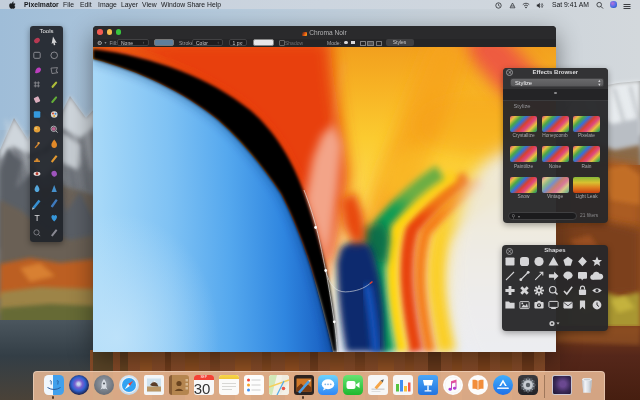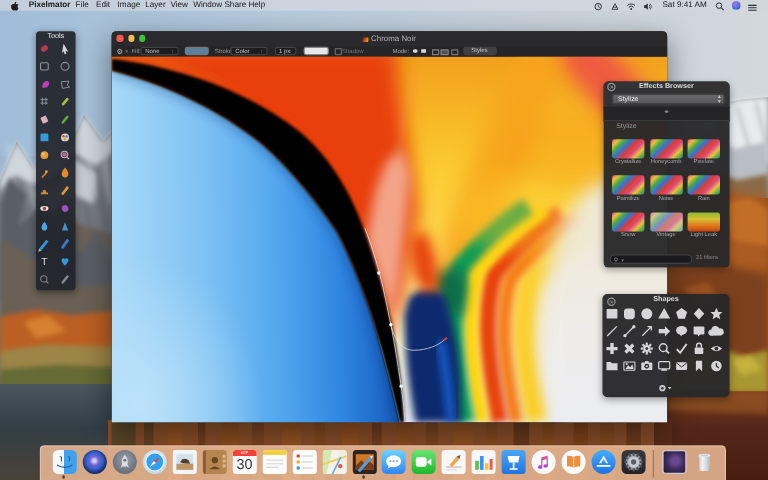--- a/index.html
+++ b/index.html
@@ -471,21 +471,21 @@
       <svg width="20" height="20" viewBox="0 0 20 20" style="position:absolute;left:0;top:0;">
         <rect x="16.5" y="4" width="2.5" height="2.5" fill="#d8b890"></rect>
         <rect x="16.5" y="8" width="2.5" height="2.5" fill="#d8b890"></rect>
         <rect x="16.5" y="12" width="2.5" height="2.5" fill="#d8b890"></rect>
         <circle cx="10" cy="8.5" r="2.6" fill="#6a4420"></circle>
         <path d="M5.5,16 Q10,11.5 14.5,16 Z" fill="#6a4420"></path>
       </svg>
     </div>
     <div class="di" style="left:160.2px;border-radius:3px;background:#f8f8f8;overflow:hidden;">
       <div style="position:absolute;top:0;width:100%;height:5px;background:#f34235;color:#fff;font-size:3.2px;text-align:center;line-height:5px;">SEP</div>
-      <div style="position:absolute;top:5px;width:100%;text-align:center;font-size:12px;color:#333;">30</div>
+      <div style="position:absolute;top:5px;width:100%;font-size:15px;color:#333;">30</div>
     </div>
     <div class="di" style="left:185.2px;border-radius:3px;background:#fbfbf9;overflow:hidden;">
       <div style="position:absolute;top:0;width:100%;height:4.5px;background:linear-gradient(180deg,#f7d649,#f0c73a);"></div>
       <div style="position:absolute;top:8px;left:3px;width:14px;height:0.8px;background:#d8d8d4;"></div>
       <div style="position:absolute;top:11px;left:3px;width:14px;height:0.8px;background:#d8d8d4;"></div>
       <div style="position:absolute;top:14px;left:3px;width:10px;height:0.8px;background:#d8d8d4;"></div>
     </div>
     <div class="di" style="left:210.1px;border-radius:3px;background:#fdfdfd;">
       <svg width="20" height="20" viewBox="0 0 20 20" style="position:absolute;left:0;top:0;">
         <circle cx="4.5" cy="5" r="1.5" fill="#f34235"></circle>

